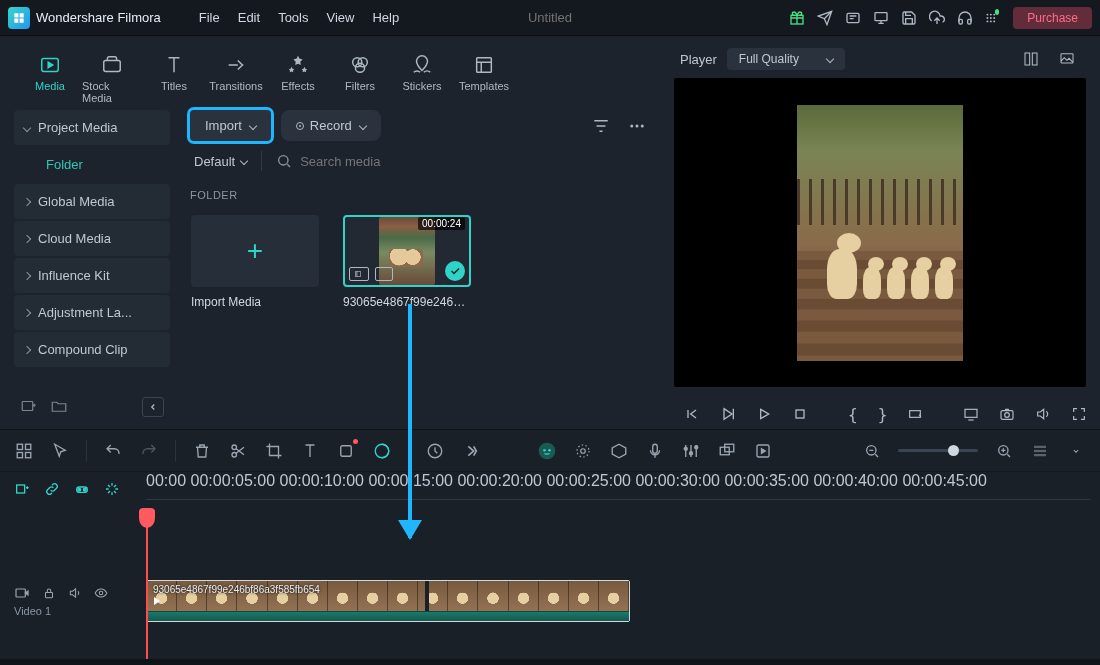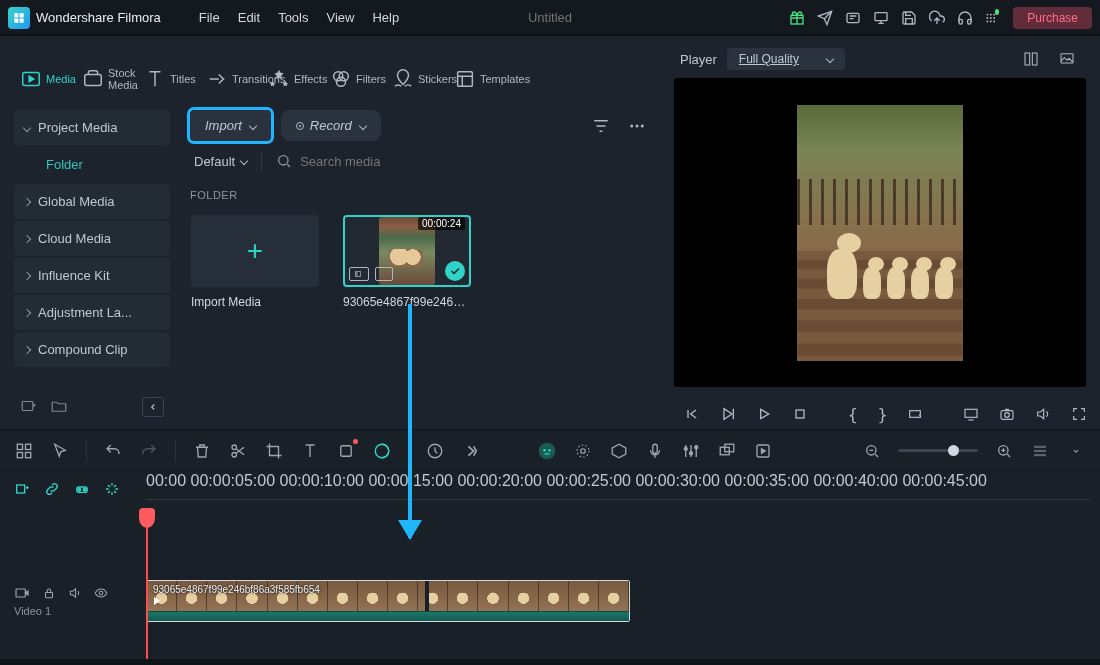--- a/index.html
+++ b/index.html
@@ -16,37 +16,37 @@
 .title-right { margin-left: auto; display: flex; align-items: center; gap: 12px; }
 .title-right .ticon { width: 16px; height: 16px; display: flex; align-items: center; justify-content: center; color: #aeb8c4; cursor: pointer; }
 .dot-green { width: 6px; height: 6px; background: #4ade80; border-radius: 50%; position: relative; top: -6px; left: -2px; }
 .purchase-btn { background: #622c3a; color: #ff6b8a; padding: 4px 14px; border-radius: 4px; font-size: 12px; cursor: pointer; }
 
 .workspace { display: flex; height: 393px; background: #1c232c; gap: 8px; padding: 6px 6px 0 6px; }
 .left-pane { width: 656px; background: #1c232c; border-radius: 6px; display: flex; flex-direction: column; }
 .right-pane { width: 420px; background: #1c232c; border-radius: 6px; display: flex; flex-direction: column; }
 
 .media-tabs { display: flex; gap: 2px; padding: 8px 14px 0 14px; height: 62px; }
-.media-tab { display: flex; flex-direction: row; align-items: center; gap: 4px; width: 60px; cursor: pointer; color: #aeb8c4; padding-top: 4px; }
+.media-tab { display: flex; flex-direction: column; align-items: center; gap: 4px; width: 60px; cursor: pointer; color: #aeb8c4; padding-top: 4px; }
 .media-tab.active { color: #2fd3c7; }
 .media-tab .mi { width: 22px; height: 22px; display: flex; align-items: center; justify-content: center; }
 .media-tab span.lbl { font-size: 11px; }
 
 .media-body { display: flex; flex: 1; }
 .sidebar { width: 172px; padding: 6px 8px 6px 8px; display: flex; flex-direction: column; }
 .side-item { display: flex; align-items: center; gap: 8px; padding: 10px 10px; border-radius: 4px; cursor: pointer; color: #bfc7d3; font-size: 13px; background: #232b34; margin-bottom: 2px; }
 .side-item.sub { background: none; padding-left: 32px; color: #33c5b9; }
 .side-item .caret { width: 6px; height: 6px; border-right:1.5px solid #8a95a4; border-bottom:1.5px solid #8a95a4; transform: rotate(-45deg); }
 .side-item.open .caret { transform: rotate(45deg); }
 .side-bottom { margin-top: auto; display: flex; align-items: center; gap: 10px; padding: 6px; }
 .side-bottom .sicon { width: 20px; height: 20px; color: #7b8794; cursor: pointer; }
 .side-bottom .collapse { margin-left: auto; width: 22px; height: 20px; border:1px solid #3a4452; border-radius: 3px; display: flex; align-items: center; justify-content: center; }
 
 .content { flex: 1; display: flex; flex-direction: column; padding: 6px 12px; }
-.content-top { display: flex; align-items: center; gap: 10px; font-style: italic; }
+.content-top { display: flex; align-items: center; gap: 10px; }
 .btn { display: flex; align-items: center; gap: 6px; background: #2a333d; padding: 7px 14px; border-radius: 8px; font-size: 13px; cursor: pointer; border: 1px solid #2a333d; }
 .btn .chev { width: 6px; height: 6px; border-right:1.5px solid #aeb8c4; border-bottom:1.5px solid #aeb8c4; transform: rotate(45deg); margin-left: 2px; }
 .import-hl { outline: 3px solid #1fb6ff; outline-offset: 0; border-radius: 4px; }
 .rec-dot { width: 8px; height: 8px; border:1.5px solid #aeb8c4; border-radius:50%; position: relative; }
 .rec-dot::after { content:""; position:absolute; inset:2px; background:#aeb8c4; border-radius:50%; }
 .content-top .spacer { flex: 1; }
 .icon-btn { width: 26px; height: 26px; display:flex; align-items:center; justify-content:center; color:#aeb8c4; cursor:pointer; }
 
 .search-row { display:flex; align-items:center; gap:14px; margin-top:10px; }
 .default-dd { display:flex; align-items:center; gap:6px; font-size:13px; cursor:pointer; padding-left: 4px;}
@@ -65,21 +65,21 @@
 .clip-box { border:2px solid #2fd3c7; background:#222933; }
 .clip-img { width:56px; height:68px; background: linear-gradient(180deg,#6b4a3a 0%,#8a5f44 14%,#4a6a48 30%,#7a8a60 52%,#6a4a3a 100%); border-radius:2px; position:relative; }
 .clip-img::after { content:""; position:absolute; bottom:18px; left:10px; width:34px; height:18px; background: radial-gradient(circle at 30% 40%, #e6c89a 35%, transparent 36%), radial-gradient(circle at 70% 45%, #e6c89a 30%, transparent 31%), linear-gradient(#8a6a4a,#8a6a4a); border-radius:4px; }
 .clip-dur { position:absolute; top:0; right:4px; background:#000a; color:#fff; font-size:10px; padding:1px 4px; border-radius:2px; }
 .clip-check { position:absolute; bottom:4px; right:4px; width:20px; height:20px; background:#2fd3c7; border-radius:50%; display:flex; align-items:center; justify-content:center; color:#0a2a27; }
 .clip-badge { position:absolute; bottom:4px; left:4px; width:20px; height:14px; border:1px solid #aeb8c4; border-radius:2px; display:flex; align-items:center; justify-content:center; }
 .clip-badge2 { position:absolute; bottom:4px; left:30px; width:18px; height:14px; border:1px solid #aeb8c4; border-radius:2px; }
 
 .player-head { height:34px; display:flex; align-items:center; padding:0 10px; gap:10px; }
 .player-head .lbl { font-size:13px; }
-.quality-dd { background:#2a333d; padding:4px 12px; border-radius:4px; font-size:12px; display:flex; align-items:center; gap:28px; cursor:pointer;text-decoration:underline; }
+.quality-dd { background:#2a333d; padding:4px 12px; border-radius:4px; font-size:12px; display:flex; align-items:center; gap:28px; cursor:pointer; }
 .quality-dd .chev { width:6px;height:6px;border-right:1.5px solid #aeb8c4;border-bottom:1.5px solid #aeb8c4;transform:rotate(45deg); }
 .player-head .spacer { flex:1; }
 
 .preview { flex:1; display:flex; align-items:center; justify-content:center; background:#000; margin:2px 4px; border-radius:2px; }
 .preview-frame { width:166px; height:256px; background: linear-gradient(180deg,#5a6a3a 0%, #7a8454 18%, #8a6a4a 55%, #3a2a22 100%); position:relative; overflow:hidden; }
 .preview-frame .board { position:absolute; bottom:0; left:-20px; right:-20px; height:110px; background: repeating-linear-gradient(180deg,#7a5a3e 0 10px,#6a4c34 10px 20px); transform: perspective(300px) rotateX(28deg); transform-origin: top; }
 .preview-frame .fence { position:absolute; top:74px; left:0; right:0; height:46px; background: repeating-linear-gradient(90deg,#4a3a2a 0 3px, transparent 3px 12px); }
 .preview-frame .pups { position:absolute; bottom:62px; left:30px; right:10px; height:54px; display:flex; gap:6px; align-items:flex-end; }
 .pup { width:26px; height:32px; background:#e6cfa0; border-radius:40% 40% 30% 30%; position:relative; }
 .pup::before { content:""; position:absolute; top:-10px; left:5px; width:16px; height:14px; background:#e6cfa0; border-radius:50%; }

